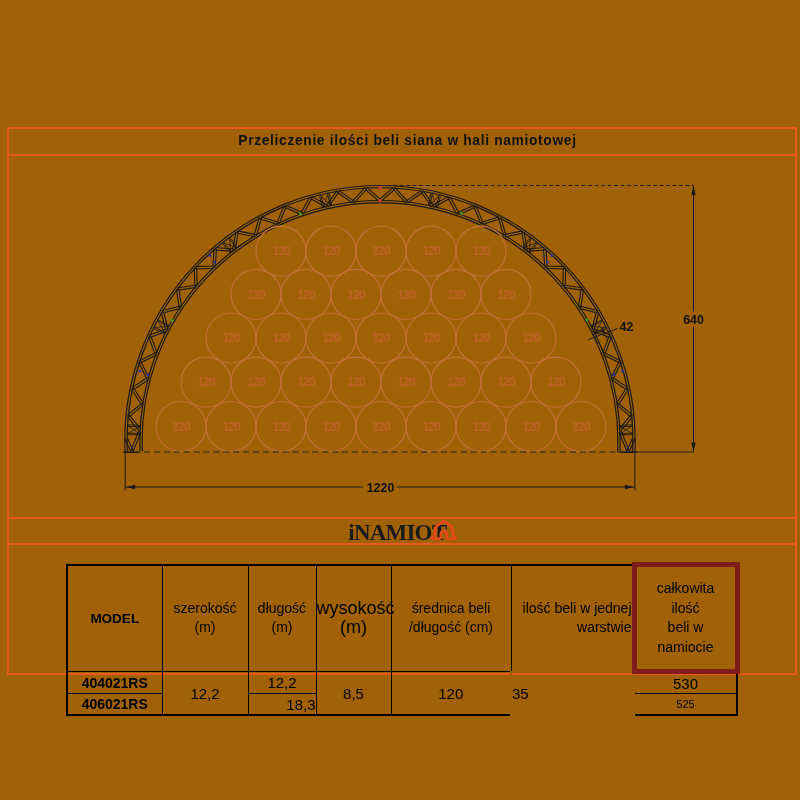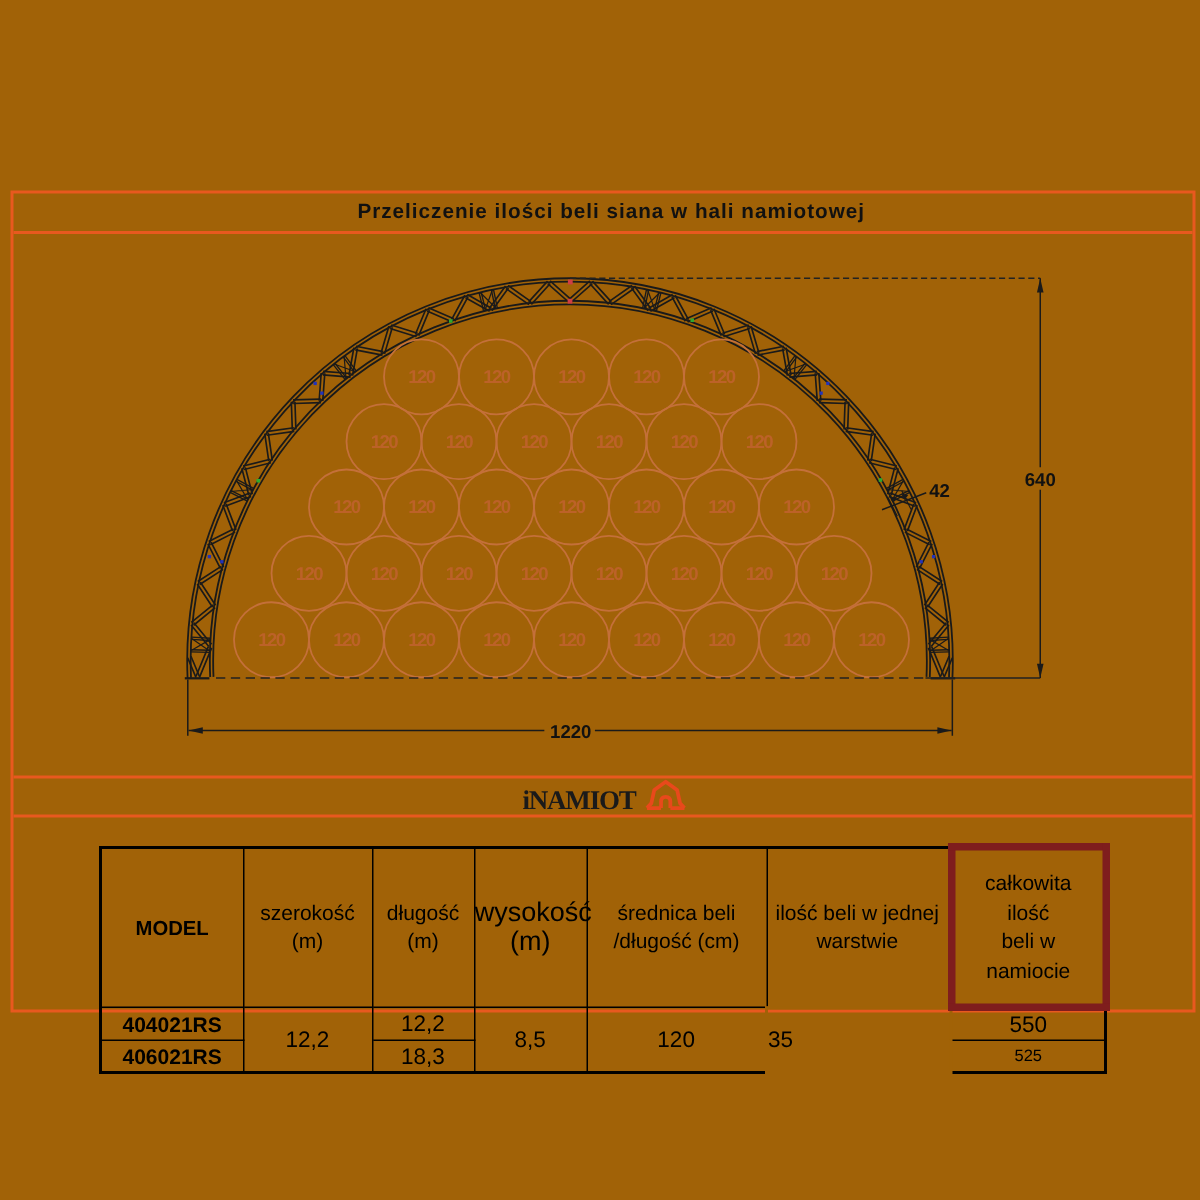--- a/index.html
+++ b/index.html
@@ -11,21 +11,21 @@
   <div class="abs" style="left:7px;top:126.5px;width:790px;height:548px;border:2px solid #e8591f;box-sizing:border-box"></div>
 
   <div class="abs" style="left:9px;top:153.5px;width:786px;height:2px;background:#e8591f"></div>
 
   <div class="abs" style="left:0px;top:134.1px;width:815px;text-align:center;font-size:13.8px;font-weight:bold;letter-spacing:0.66px;line-height:14px;color:#111">Przeliczenie ilości beli siana w hali namiotowej</div>
 
   <div class="abs" style="left:9px;top:516.5px;width:786px;height:2px;background:#e8591f"></div>
 
   <div class="abs" style="left:9px;top:543px;width:786px;height:2px;background:#e8591f"></div>
 
-  <div class="abs" style="left:348.3px;top:523.3px;font-family:'Liberation Serif',serif;font-size:18px;font-weight:bold;color:#1a1a1a;letter-spacing:-0.8px;line-height:20px">iNAMIOT</div>
+  <div class="abs" style="left:348.3px;top:523.3px;font-family:'Liberation Serif',serif;font-size:23px;font-weight:bold;color:#1a1a1a;letter-spacing:-0.8px;line-height:20px">iNAMIOT</div>
 
   <svg class="abs" style="left:0;top:0" width="800" height="800" viewBox="0 0 800 800">
 
     <g>
 <path d="M125.05 452.00 A255.20 255.20 0 1 1 634.95 452.00" fill="none" stroke="#1a1a1a" stroke-width="1.2"></path>
 <path d="M127.35 451.90 A252.90 252.90 0 1 1 632.65 451.90" fill="none" stroke="#1a1a1a" stroke-width="1.2"></path>
 <path d="M140.14 451.33 A240.10 240.10 0 1 1 619.86 451.33" fill="none" stroke="#1a1a1a" stroke-width="1.2"></path>
 <path d="M142.33 451.23 A237.90 237.90 0 1 1 617.67 451.23" fill="none" stroke="#1a1a1a" stroke-width="1.2"></path>
 <path d="M141.05 429.46 L129.24 415.15 M139.20 430.99 L127.39 416.68" stroke="#1a1a1a" stroke-width="1.1" fill="none"></path>
 <path d="M129.08 416.84 L143.45 405.10 M127.56 414.98 L141.94 403.25" stroke="#1a1a1a" stroke-width="1.1" fill="none"></path>
@@ -257,31 +257,31 @@
         <col style="width:123px">
         <col style="width:103px">
       </colgroup>
     <tbody>
         <tr style="height:39px">
       <td style="padding:0;border:1px solid #000;text-align:center;font-weight:bold;font-size:13.5px">MODEL</td>
       <td style="padding:0;border:1px solid #000;text-align:center;font-size:14px;line-height:19.5px">szerokość<br>(m)</td>
       <td style="padding:0;border:1px solid #000;text-align:center;font-size:14px;line-height:19.5px">długość<br>(m)</td>
       <td style="padding:0;border:1px solid #000;text-align:center;font-size:18px;line-height:19.5px">wysokość<br>(m)</td>
       <td style="padding:0;border:1px solid #000;text-align:center;font-size:14px;line-height:19.5px">średnica beli<br>/długość (cm)</td>
-      <td style="padding:0;border:1px solid #000;text-align:center;font-size:14px;line-height:19.5px">ilość beli w jednej<br>warstwie</td>
+      <td style="padding:0;border:1px solid #000;text-align:right;font-size:14px;line-height:19.5px">ilość beli w jednej<br>warstwie</td>
       <td style="padding:12px;border:5px solid #7f1d1d;text-align:center;font-size:14px;line-height:19.5px">całkowita ilość<br>beli w namiocie</td>
     </tr>
     <tr style="height:22px">
       <td style="padding:0;border:1px solid #000;text-align:center;font-weight:bold;font-size:14px">404021RS</td>
       <td rowspan="2" style="padding:0;border:1px solid #000;text-align:center;font-size:15px">12,2</td>
       <td style="padding:0;border:1px solid #000;text-align:center;font-size:15px">12,2</td>
       <td rowspan="2" style="padding:0;border:1px solid #000;text-align:center;font-size:15px">8,5</td>
       <td rowspan="2" style="padding:0;border:1px solid #000;text-align:center;font-size:15px">120</td>
       <td rowspan="2" style="padding:0;border:2px solid #a16207;text-align:left;font-size:15px">35</td>
-      <td style="padding:0;border:1px solid #000;text-align:center;font-size:15px">550</td>
+      <td style="padding:0;border:1px solid #000;text-align:center;font-size:15px">530</td>
     </tr>
     <tr style="height:21.5px">
       <td style="padding:0;border:1px solid #000;text-align:center;font-weight:bold;font-size:14px">406021RS</td>
-      <td style="padding:0;border:1px solid #000;text-align:center;font-size:15px">18,3</td>
+      <td style="padding:0;border:1px solid #000;text-align:right;font-size:15px">18,3</td>
       <td style="padding:0;border:1px solid #000;text-align:center;font-size:11px">525</td>
     </tr>
   </tbody>
     </table>
 </div>
 </body></html>

